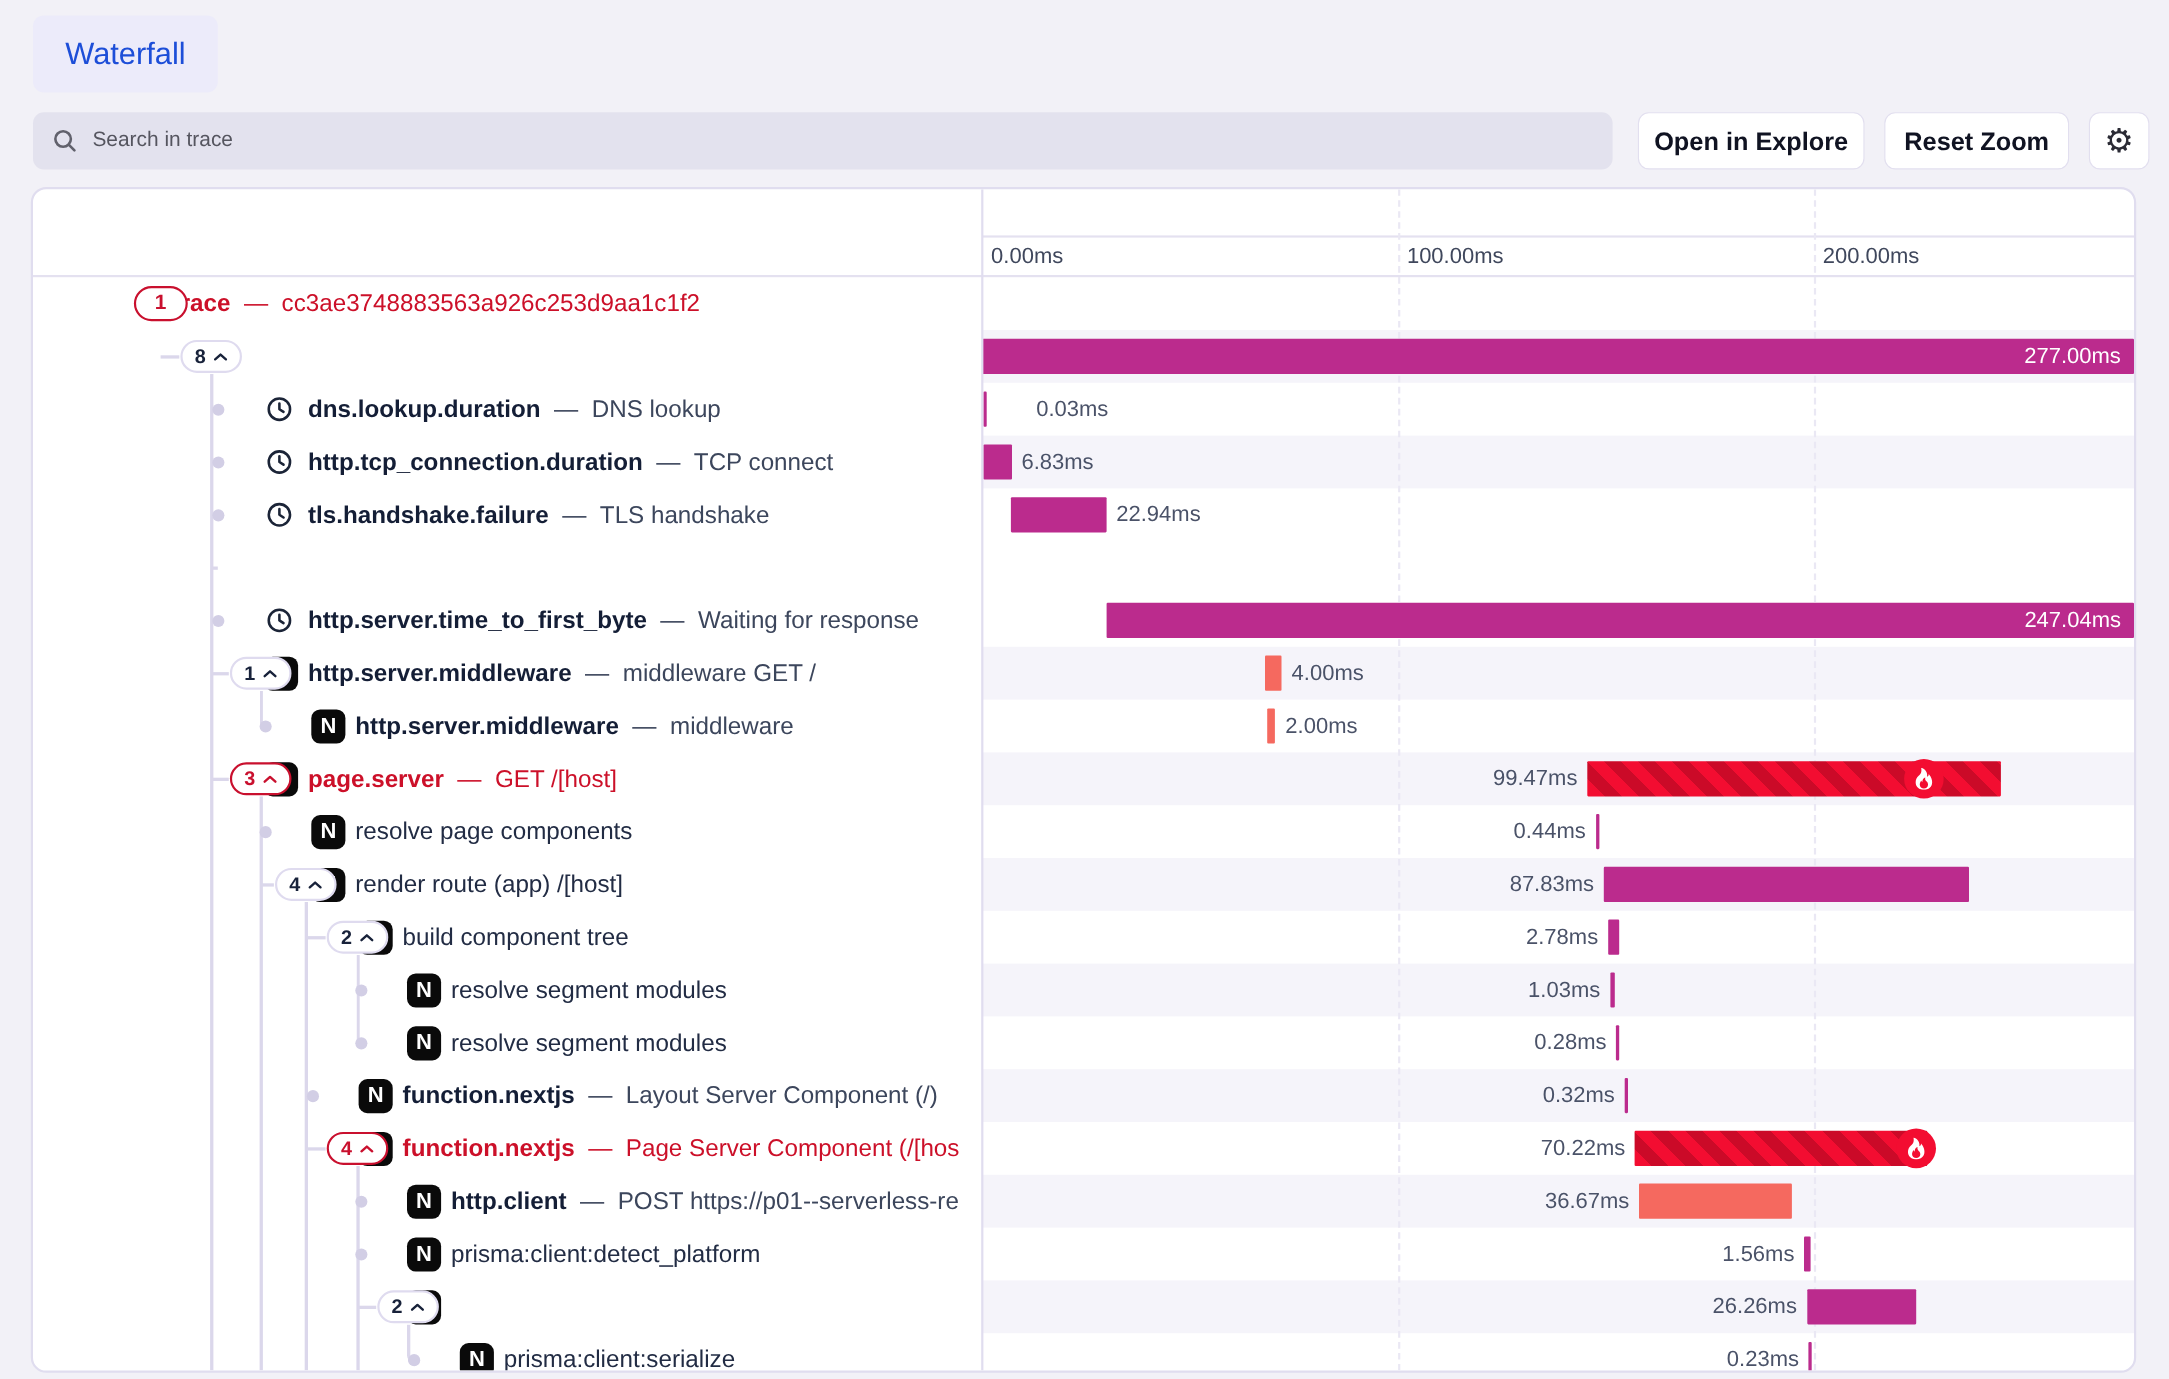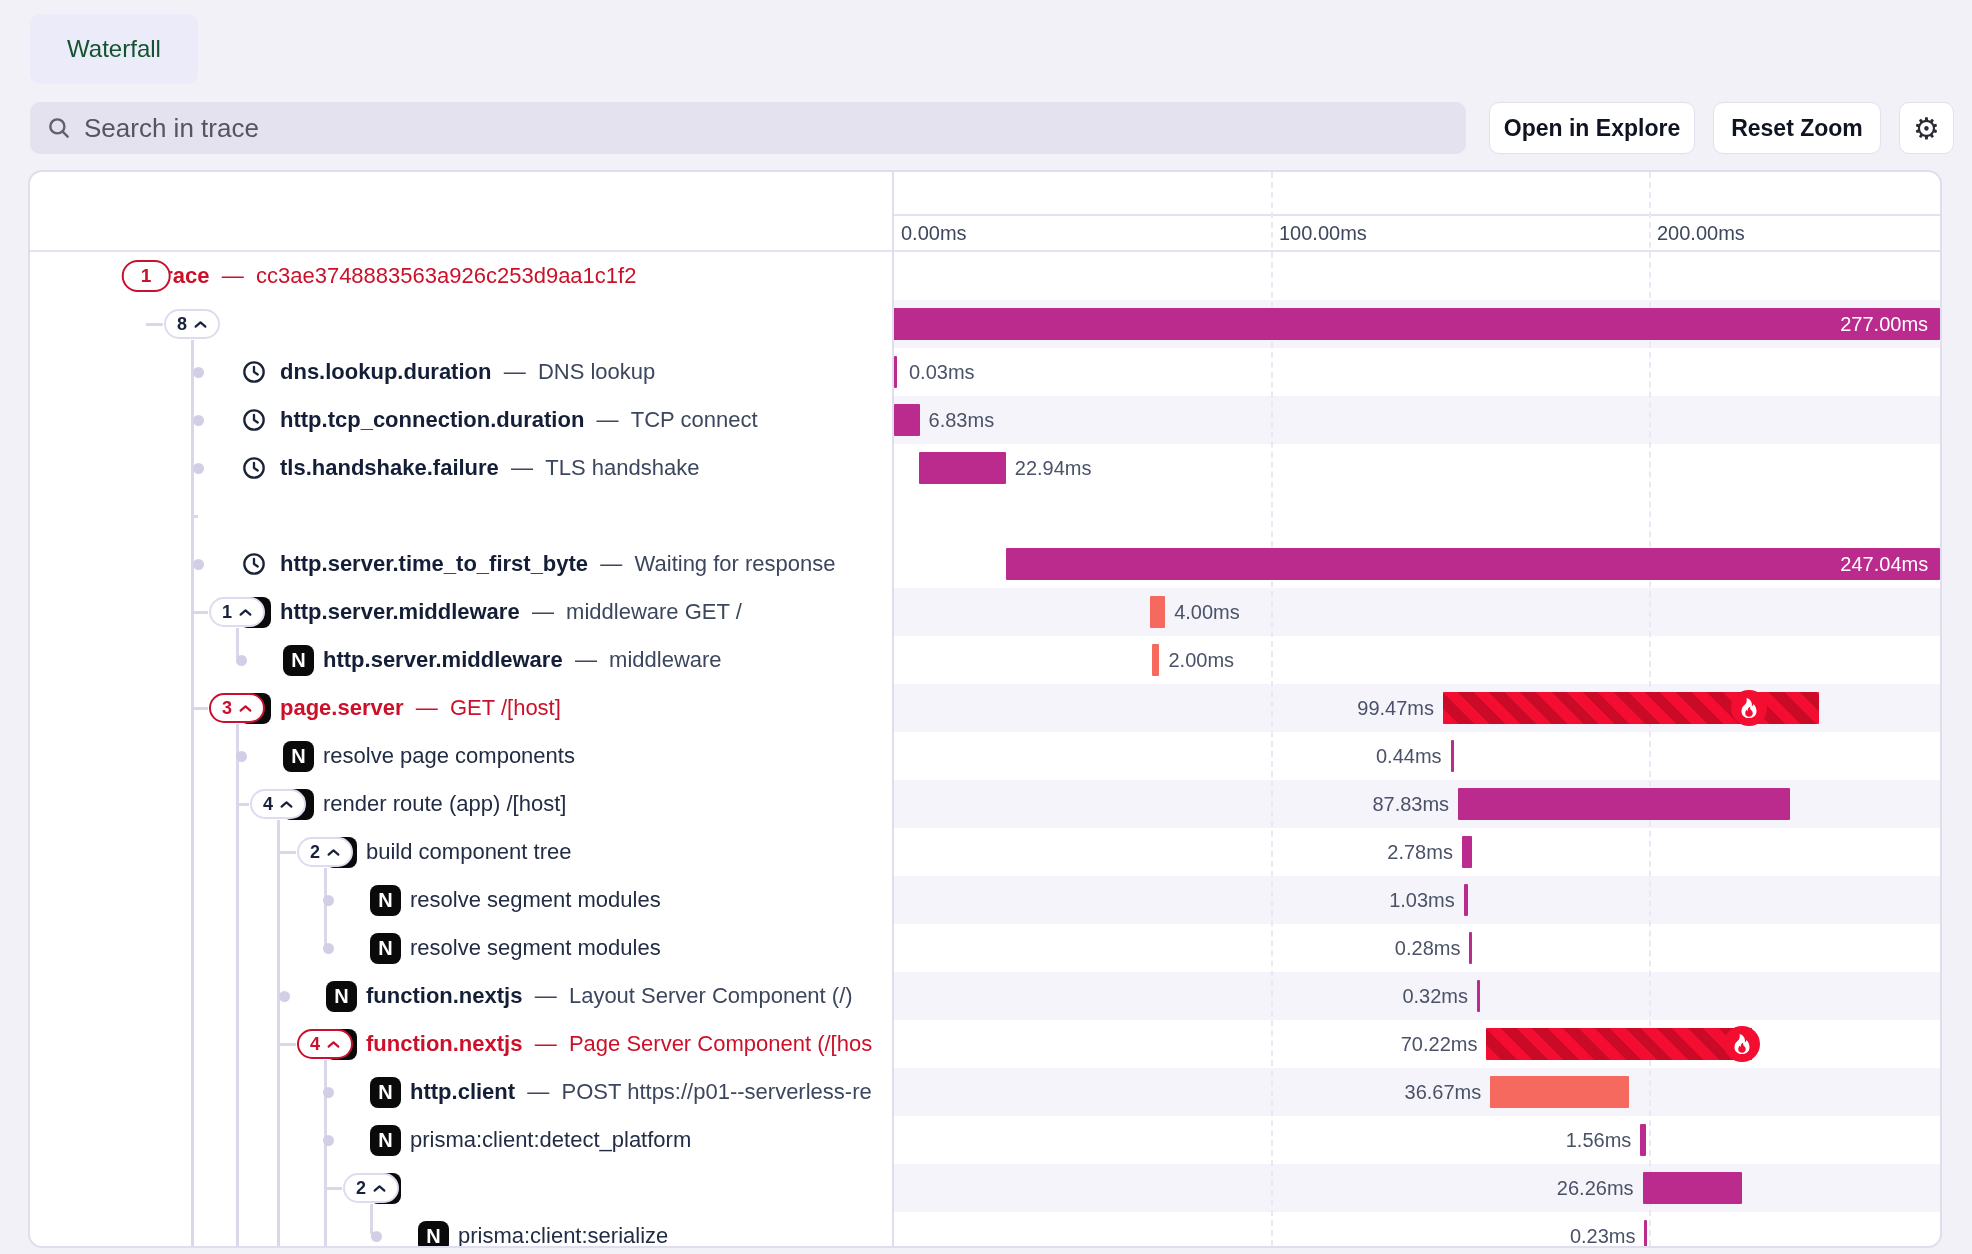--- a/index.html
+++ b/index.html
@@ -9,31 +9,31 @@
     background:#F2F1F7;
     font-family:"Liberation Sans", sans-serif;
     overflow:hidden;
     color:#18223A;
   }
   
   .tab {
     position:absolute; left:30px; top:14px; width:168px; height:70px;
     background:#ECEBFA; border-radius:10px;
     display:flex; align-items:center; justify-content:center;
-    font-size:24px; font-weight:500; color:#14532d; cursor:pointer;
+    font-size:28px; font-weight:500; color:#1d4ed8; cursor:pointer;
   }
   .toolbar { position:absolute; left:0; top:102px; width:100%; height:54px; }
   .search {
     position:absolute; left:30px; top:0; width:1436px; height:52px;
     background:#E3E2EE; border-radius:10px;
     display:flex; align-items:center; padding:0 16px; gap:12px;
   }
   .search input {
     flex:1; background:transparent; border:none; outline:none;
-    font-size:26px; color:#2E2E38; font-family:inherit;
+    font-size:19px; color:#2E2E38; font-family:inherit;
   }
   .search input::placeholder { color:#55555F; opacity:1; }
   .btn {
     position:absolute; top:0; height:52px;
     background:#FFFFFF; border:1.5px solid #E2DFEF; border-radius:10px;
     font-size:23px; font-weight:700; color:#101322;
     display:flex; align-items:center; justify-content:center;
     font-family:inherit; cursor:pointer;
   }
   #btn-explore { left:1489px; width:206px; }
@@ -190,21 +190,21 @@
       <div class="row" style="top: 96px;">
         <div class="leftclip">
           <div class="dot" style="left: 162.5px; top: 18.5px;"></div>
           <svg class="gicon" style="left:210px" viewBox="0 0 24 24" fill="none" stroke="#1B2437" stroke-width="2" stroke-linecap="round" stroke-linejoin="round">
             <circle cx="12" cy="12" r="8.3"></circle>
             <path d="M12 7.6V12l3.2 2.1"></path>
           </svg>
           <div class="lbl" style="left: 250px;"><span class="nm">dns.lookup.duration</span><span class="sp">&nbsp; — &nbsp;</span><span class="ds">DNS lookup</span></div>
         </div>
         <div class="bar" style="left: 863.756px; width: 3px; background: rgb(187, 43, 141);"></div>
-        <div class="durlbl" style="left: 879px;">0.03ms</div>
+        <div class="durlbl" style="left: 912px;">0.03ms</div>
       </div>
       <div class="row" style="top: 144px;">
         <div class="stripe-bg"></div>
         <div class="leftclip">
           <div class="dot" style="left: 162.5px; top: 18.5px;"></div>
           <svg class="gicon" style="left:210px" viewBox="0 0 24 24" fill="none" stroke="#1B2437" stroke-width="2" stroke-linecap="round" stroke-linejoin="round">
             <circle cx="12" cy="12" r="8.3"></circle>
             <path d="M12 7.6V12l3.2 2.1"></path>
           </svg>
           <div class="lbl" style="left: 250px;"><span class="nm">http.tcp_connection.duration</span><span class="sp">&nbsp; — &nbsp;</span><span class="ds">TCP connect</span></div>

